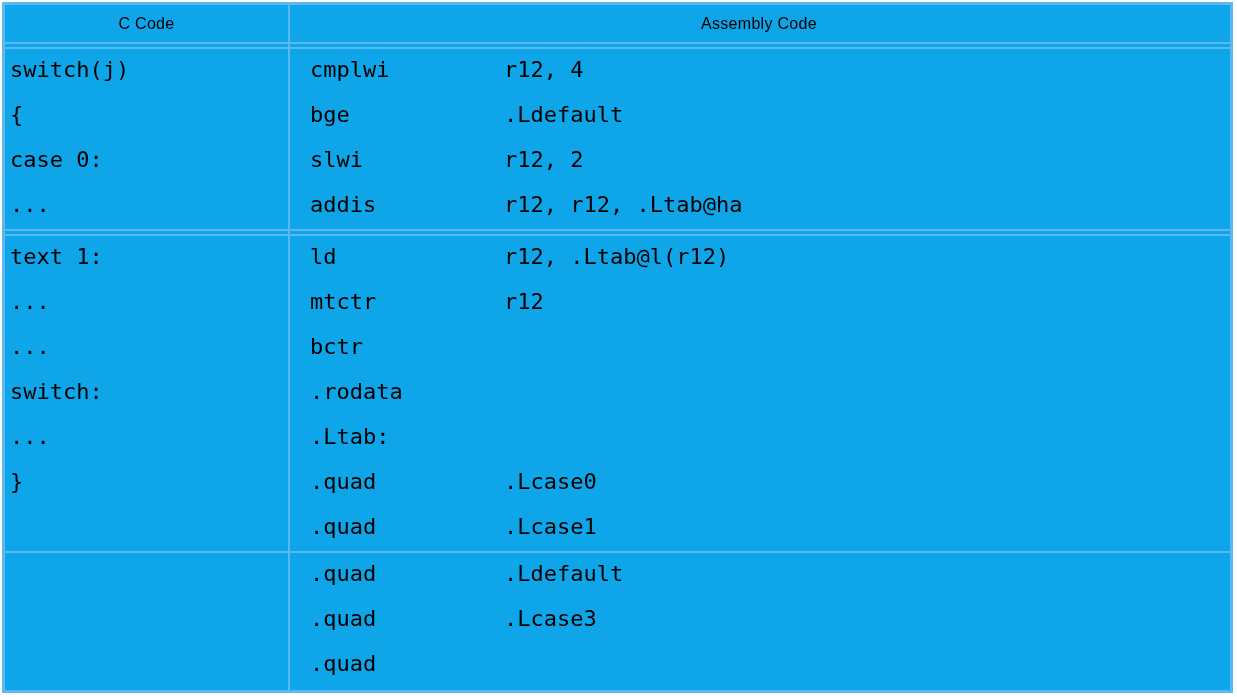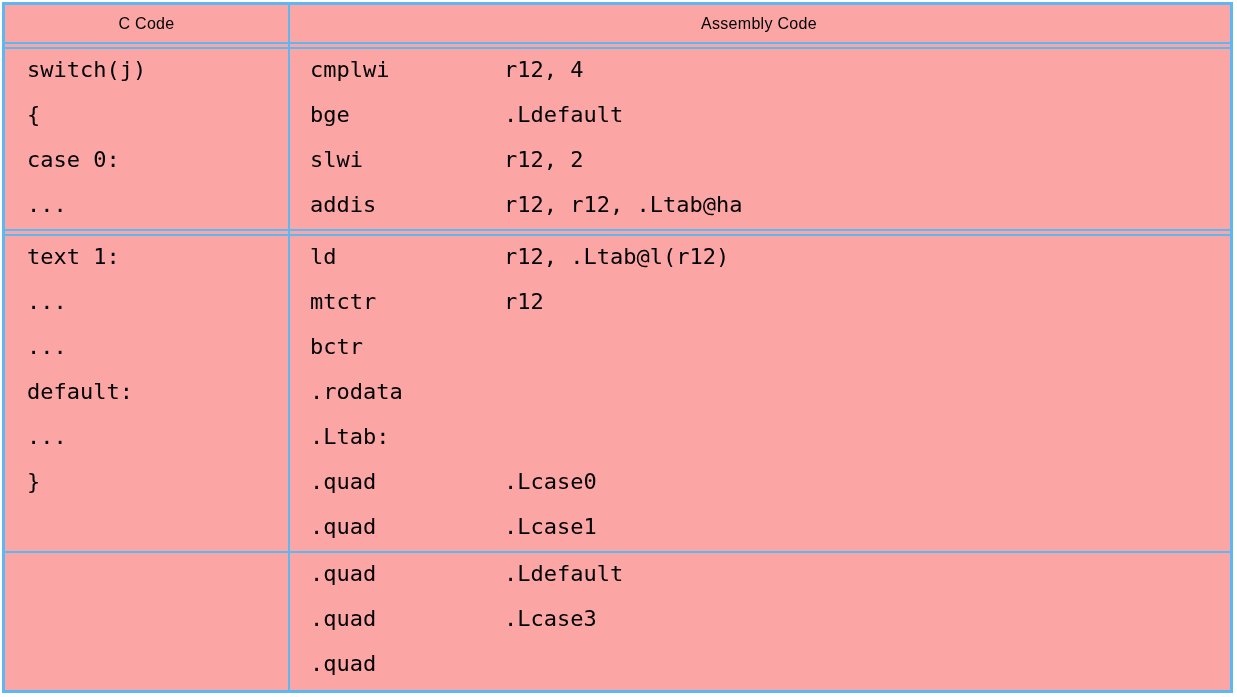--- a/index.html
+++ b/index.html
@@ -7,41 +7,41 @@
   html, body { background: #ffffff; }
   body {
     width: 1237px; height: 697px;
     position: relative; overflow: hidden;
     font-family: "Liberation Sans", sans-serif;
   }
   .codetable {
     position: absolute; left: 2px; top: 2px;
     width: 1231px; height: 691px;
     border: 3px solid var(--blue);
-    background: #fca5a5;
+    background: #0ea5e9;
   }
   .vline {
     position: absolute; left: 283px; top: 0; bottom: 0;
     width: 2px; background: var(--blue); z-index: 2;
   }
   .header-row {
     display: flex; height: 37px; align-items: center;
     color: var(--ink); font-size: 16px; letter-spacing: 0.3px;
   }
   .hcell-c  { width: 283px; text-align: center; }
   .hcell-asm { flex: 1; text-align: center; }
   .sep-double {
     height: 7px;
     border-top: 2px solid var(--blue);
     border-bottom: 2px solid var(--blue);
   }
   .sep-single { height: 2px; background: var(--blue); }
   .section { display: flex; }
   .col-c {
-    width: 283px; padding-left: 22px;
+    width: 283px; padding-left: 5px;
     font-family: "DejaVu Sans Mono", monospace;
     font-size: 22px; color: var(--ink);
   }
   .col-asm {
     flex: 1; padding-left: 22px;
     font-family: "DejaVu Sans Mono", monospace;
     font-size: 22px; color: var(--ink);
   }
   .code-line { height: 45px; line-height: 41px; white-space: pre; }
   .mn { display: inline-block; width: 194px; white-space: pre; }
@@ -73,21 +73,21 @@
           <div class="code-line"><span class="mn">slwi</span><span class="op">r12, 2</span></div>
           <div class="code-line"><span class="mn">addis</span><span class="op">r12, r12, .Ltab@ha</span></div>
         </div>
       </div>
       <div class="sep-double"></div>
       <div class="section">
         <div class="col-c">
           <div class="code-line">text 1:</div>
           <div class="code-line">...</div>
           <div class="code-line">...</div>
-          <div class="code-line">default:</div>
+          <div class="code-line">switch:</div>
           <div class="code-line">...</div>
           <div class="code-line">}</div>
         </div>
         <div class="col-asm">
           <div class="code-line"><span class="mn">ld</span><span class="op">r12, .Ltab@l(r12)</span></div>
           <div class="code-line"><span class="mn">mtctr</span><span class="op">r12</span></div>
           <div class="code-line"><span class="mn">bctr</span><span class="op"></span></div>
           <div class="code-line"><span class="mn">.rodata</span><span class="op"></span></div>
           <div class="code-line"><span class="mn">.Ltab:</span><span class="op"></span></div>
           <div class="code-line"><span class="mn">.quad</span><span class="op">.Lcase0</span></div>

